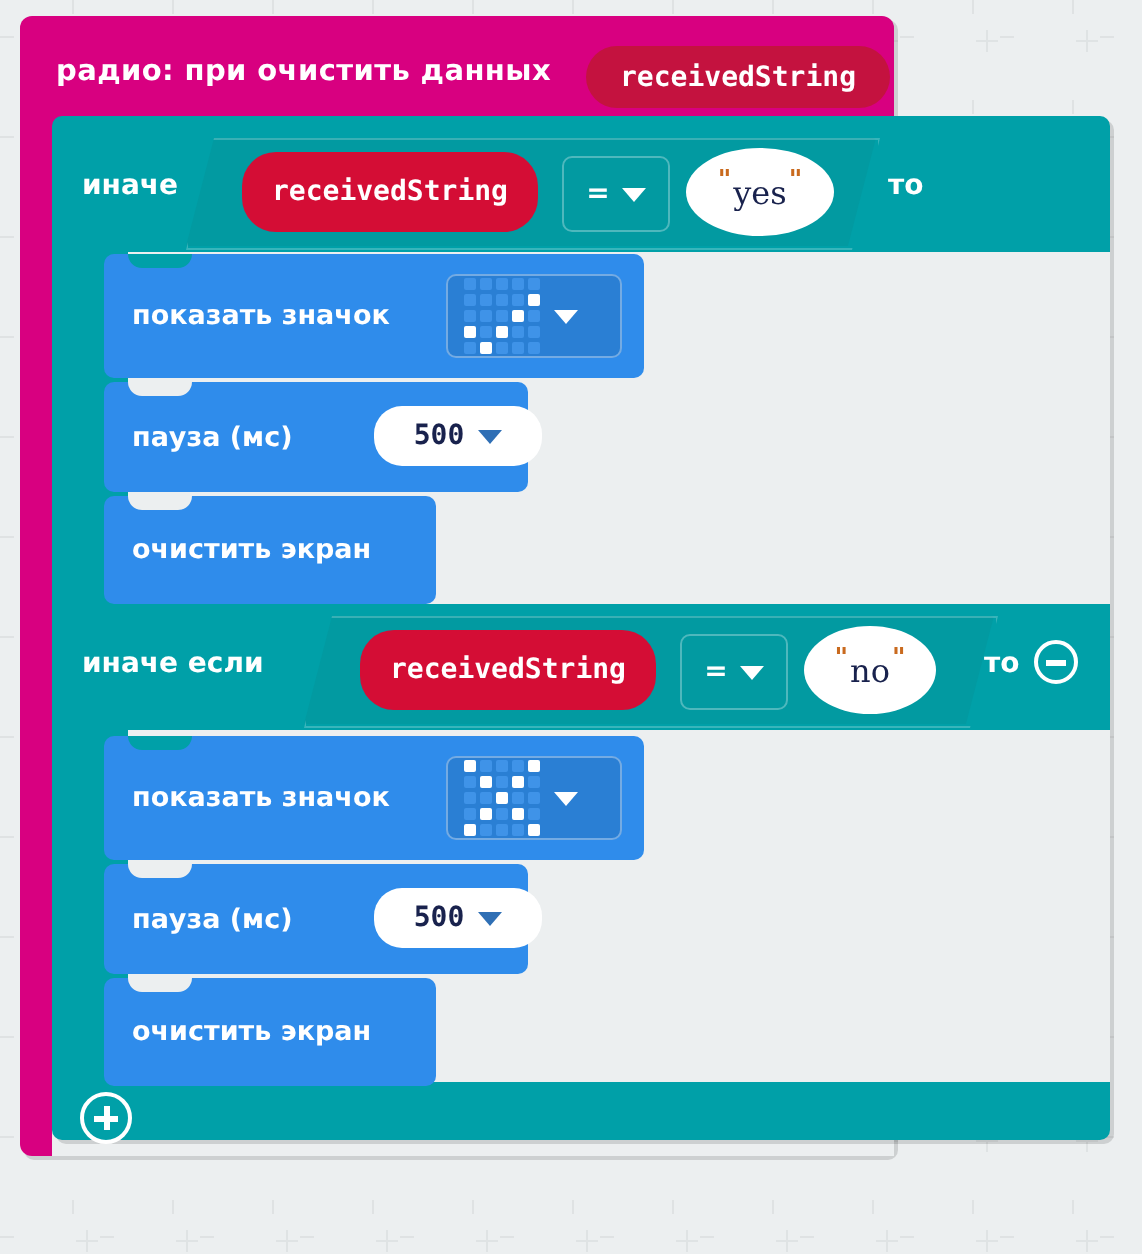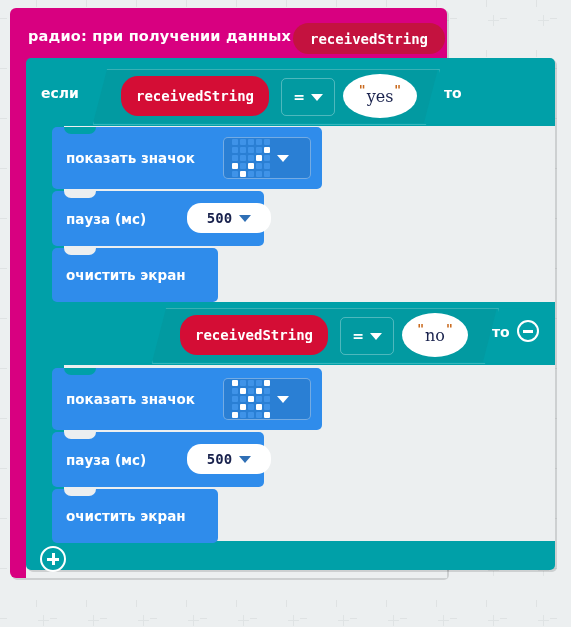--- a/index.html
+++ b/index.html
@@ -422,30 +422,30 @@
     <div class="cross" style="left: 338px; top: 615px;"></div>
     <div class="cross" style="left: 388px; top: 615px;"></div>
     <div class="cross" style="left: 438px; top: 615px;"></div>
     <div class="cross" style="left: 488px; top: 615px;"></div>
     <div class="cross" style="left: 538px; top: 615px;"></div>
   </div>
 
 <div class="shadow" style="left:12px; top:10px; width:437px; height:570px;"></div>
 
 <div class="blk" id="event-block">
-  <div id="event-header-label">радио: при получении данных</div>
+  <div id="event-header-label">радио: при очистить данных</div>
   <div id="event-param">receivedString</div>
   <div id="event-socket"></div>
 </div>
 
 <div class="shadow" style="left:28px; top:60px; width:529px; height:512px;"></div>
 
 <div class="blk" id="if-block">
 
-  <div class="row-label" style="left:15px; top:27px;">если</div>
+  <div class="row-label" style="left:15px; top:27px;">иначе</div>
 
   <div class="hex" style="left:67px; top:11px; width:345px; height:54px;"></div>
   <div class="hex-outline" style="left:67px; top:11px; width:345px; height:54px;"></div>
 
   <div class="var-pill" style="left:95px; top:18px; width:148px; height:40px;">receivedString</div>
 
   <div class="op-dropdown" style="left:255px; top:20px; width:52px; height:36px;">
     <span>=</span>
     <span class="caret"></span>
   </div>
@@ -504,20 +504,21 @@
       <span class="val">500</span>
       <span class="caret-dark"></span>
     </div>
   </div>
 
   <div class="stmt" style="left:26px; top:190px; width:166px; height:54px;">
     <div class="stmt-notch"></div>
     <div class="stmt-label">очистить экран</div>
   </div>
 
+  <div class="row-label" style="left:15px; top:266px;">иначе если</div>
 
   <div class="hex" style="left:126px; top:250px; width:345px; height:54px;"></div>
   <div class="hex-outline" style="left:126px; top:250px; width:345px; height:54px;"></div>
 
   <div class="var-pill" style="left:154px; top:257px; width:148px; height:40px;">receivedString</div>
 
   <div class="op-dropdown" style="left:314px; top:259px; width:52px; height:36px;">
     <span>=</span>
     <span class="caret"></span>
   </div>

